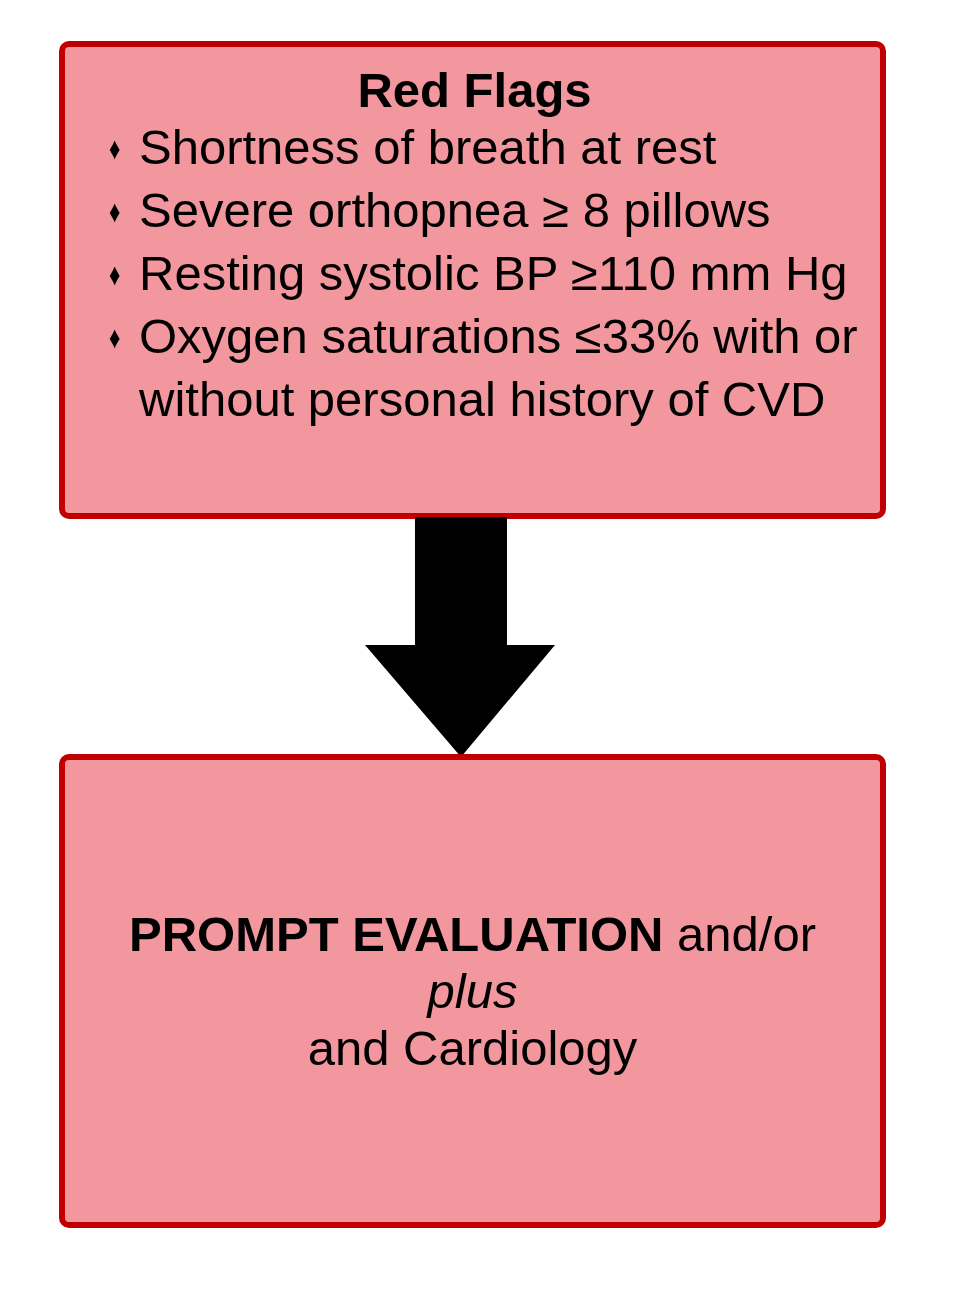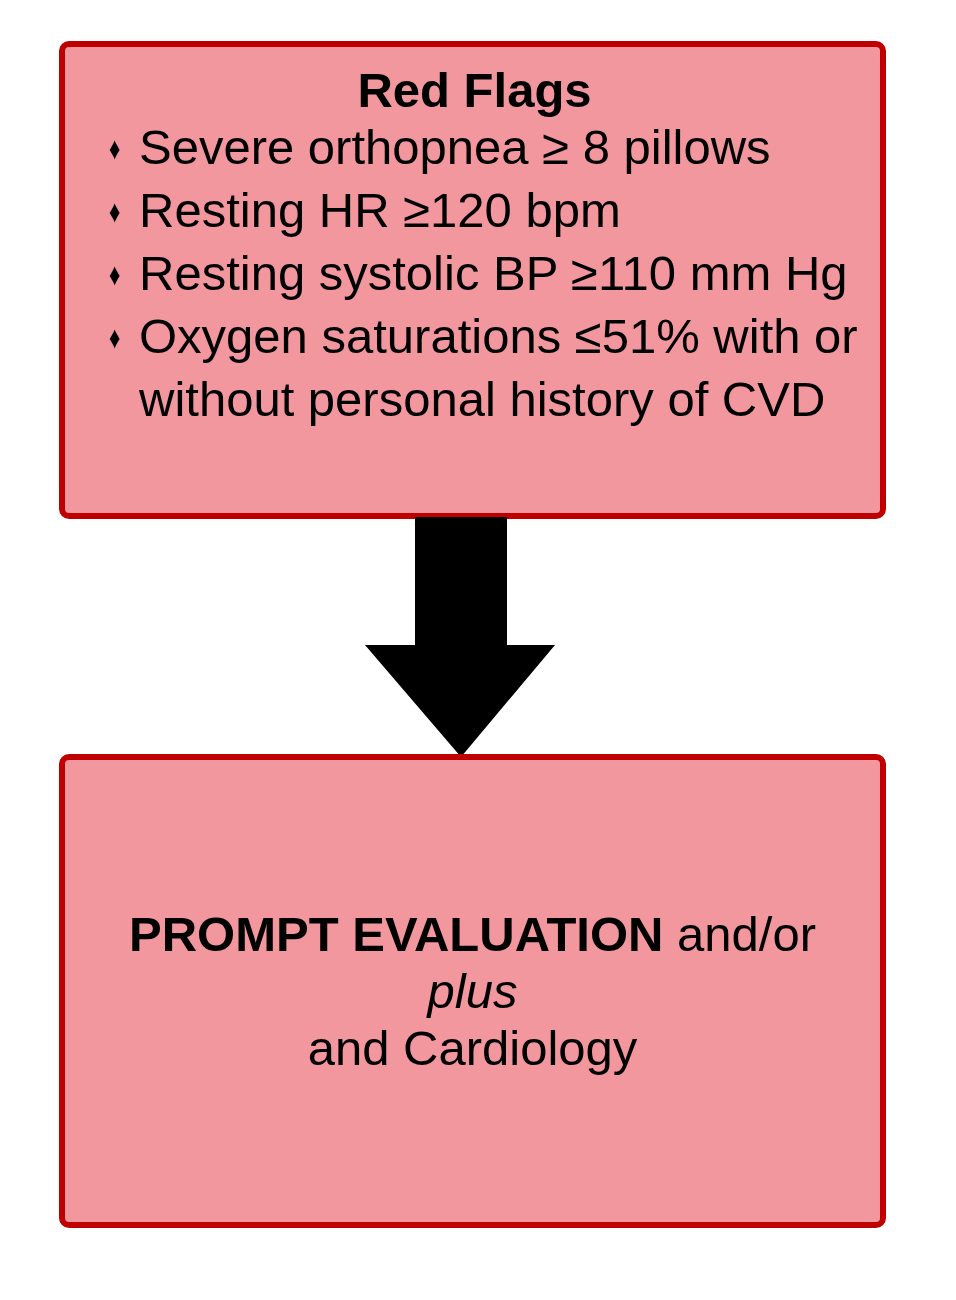--- a/index.html
+++ b/index.html
@@ -75,24 +75,24 @@
   .bold { font-weight: bold; }
   .italic { font-style: italic; }
 </style>
 </head>
 <body>
 
 <div class="canvas">
 
   <div class="flow-box top-box">
     <div class="rf-title">Red Flags</div>
+    <div class="rf-item"><span class="bullet">♦</span><span>Shortness of breath at rest</span></div>
     <div class="rf-item"><span class="bullet">♦</span><span>Severe orthopnea ≥ 8 pillows</span></div>
-    <div class="rf-item"><span class="bullet">♦</span><span>Resting HR ≥120 bpm</span></div>
     <div class="rf-item"><span class="bullet">♦</span><span>Resting systolic BP ≥110 mm Hg</span></div>
-    <div class="rf-item"><span class="bullet">♦</span><span>Oxygen saturations ≤51% with or without personal history of CVD</span></div>
+    <div class="rf-item"><span class="bullet">♦</span><span>Oxygen saturations ≤33% with or without personal history of CVD</span></div>
   </div>
 
   <div class="arrow-wrap">
     <svg viewBox="0 0 190 240" aria-hidden="true">
       <polygon class="arrow-shape" points="50,0 142,0 142,128 190,128 96,240 0,128 50,128"></polygon>
     </svg>
   </div>
 
   <div class="flow-box bottom-box">
     <div><span class="bold">PROMPT EVALUATION</span><span> and/or</span></div>

